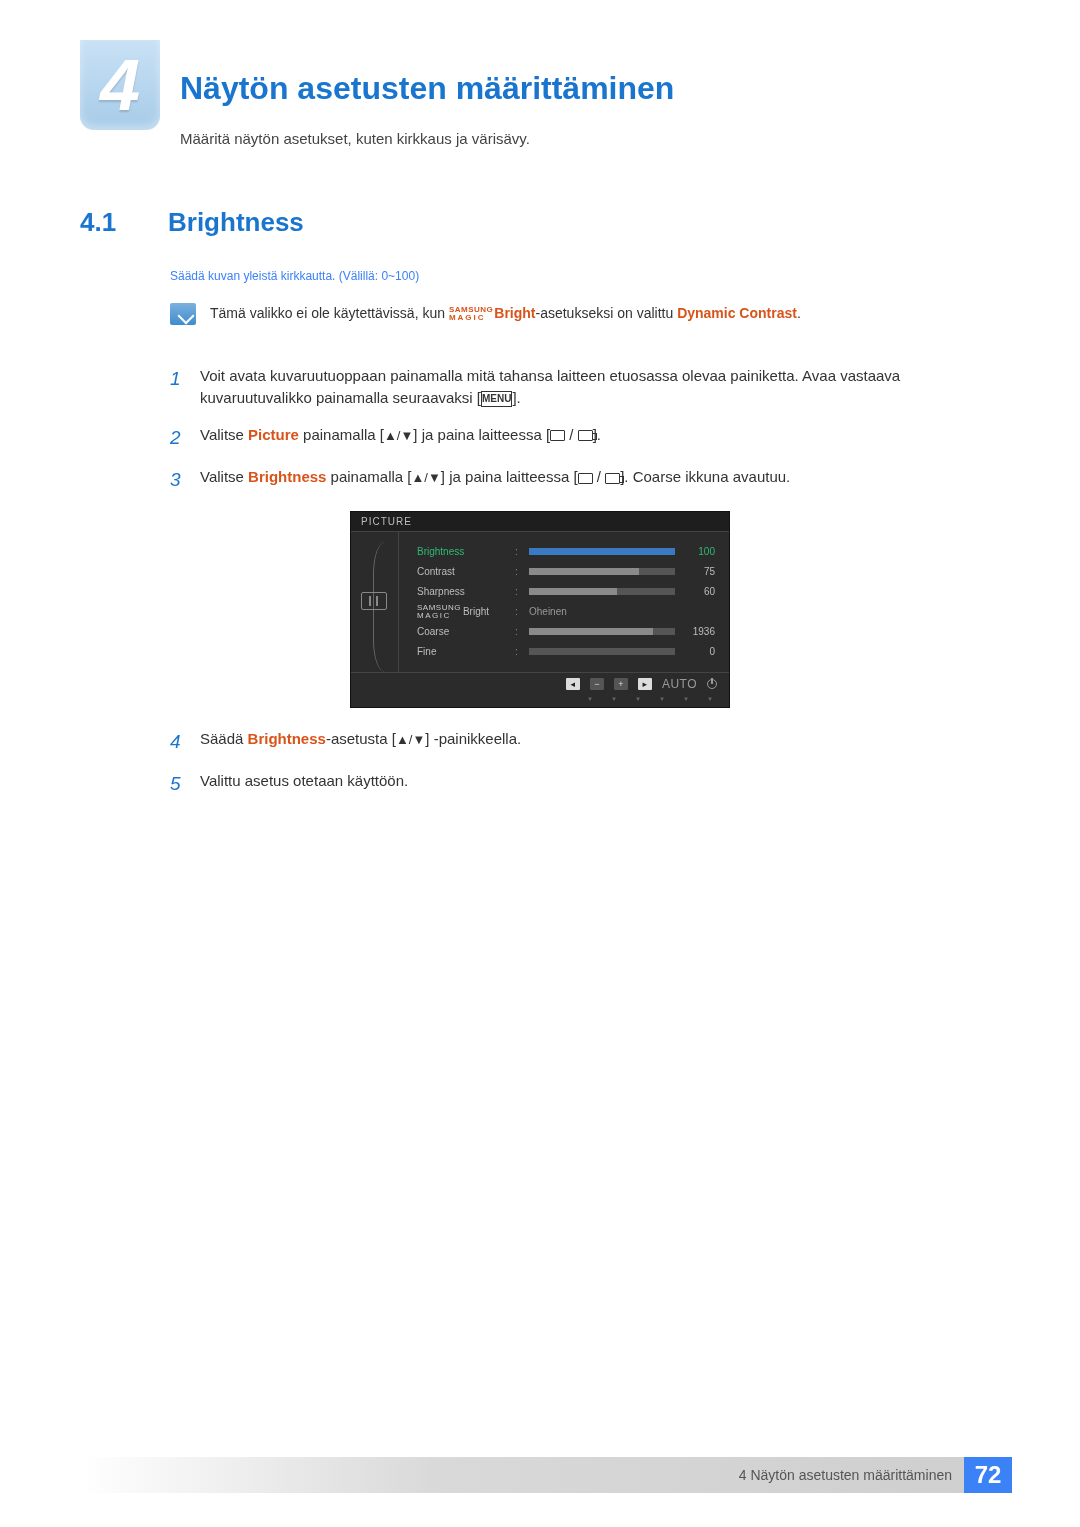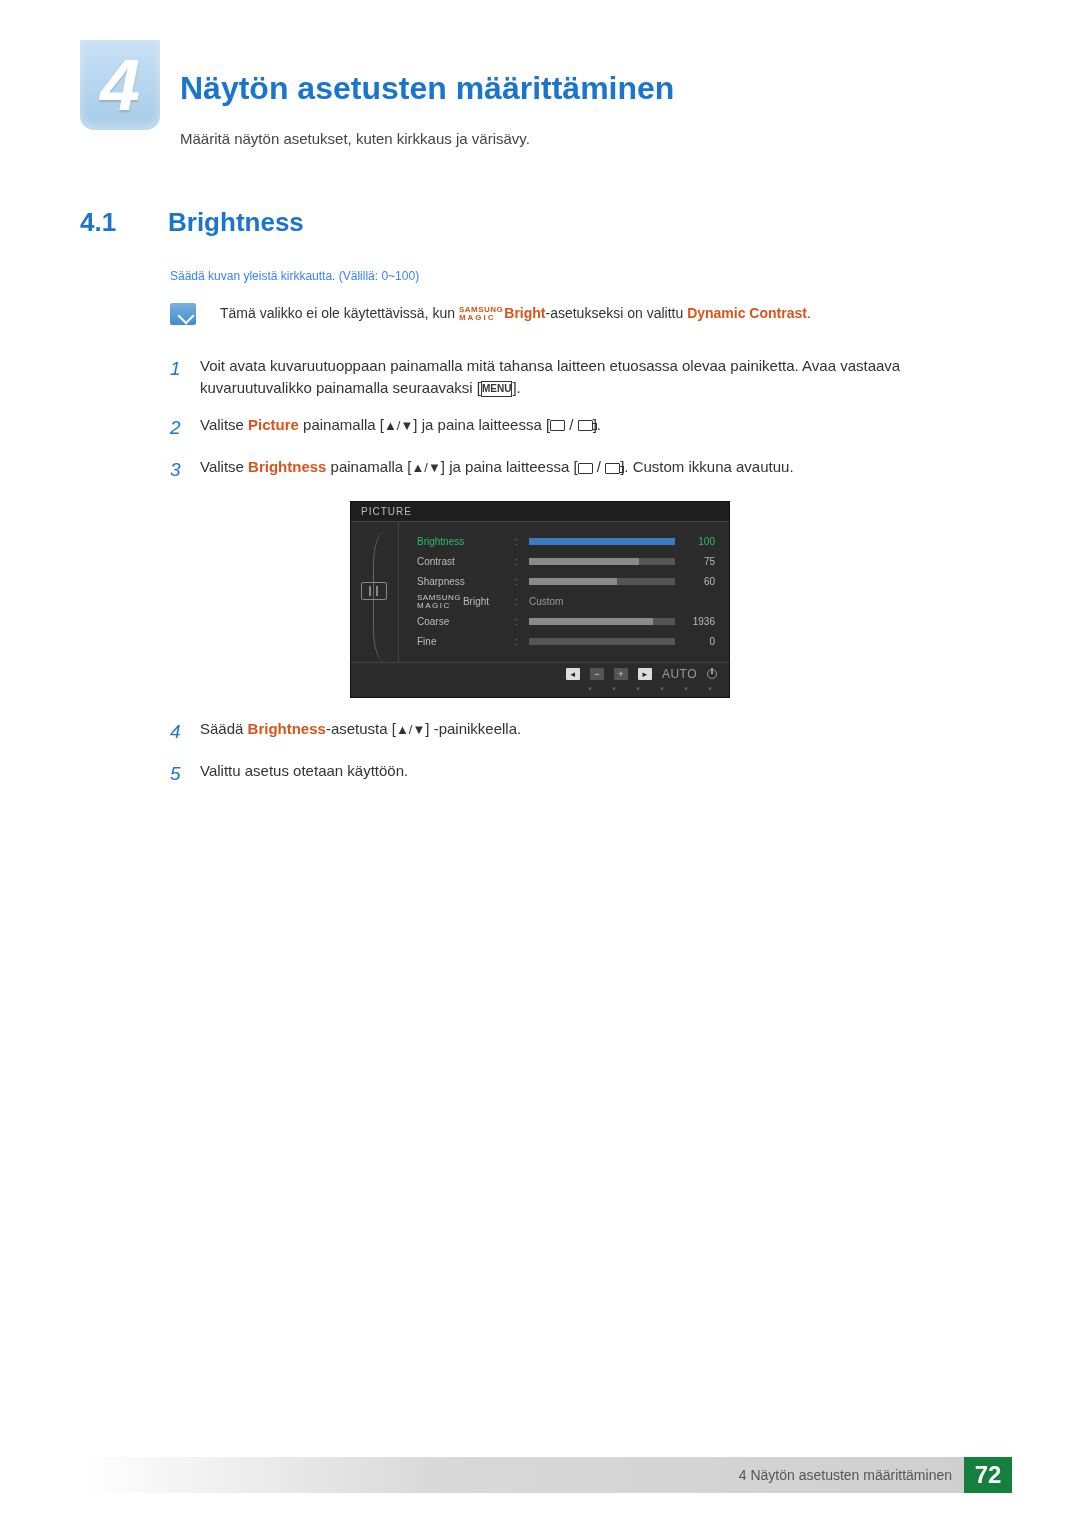--- a/index.html
+++ b/index.html
@@ -74,22 +74,22 @@
     margin-left: 90px;
   }
   .body-text {
     font-size: 12px;
     color: #3b82f6;
     margin-bottom: 18px;
     line-height: 1.4;
   }
   .note-row {
     display: flex;
-    gap: 24px;
-    margin-bottom: 30px;
+    gap: 14px;
+    margin-bottom: 40px;
     align-items: flex-start;
   }
   .note-icon {
     width: 26px;
     height: 22px;
     background: linear-gradient(180deg,#7bb1dd,#3f8ccd);
     border-radius: 2px;
     position: relative;
     flex-shrink: 0;
   }
@@ -265,21 +265,21 @@
     background: linear-gradient(90deg, rgba(200,200,200,0) 0%, #d9d9d9 40%, #cfcfcf 100%);
     display: flex;
     align-items: center;
     justify-content: flex-end;
     padding-right: 12px;
     font-size: 14px;
     color: #555;
   }
   .footer-num {
     width: 48px;
-    background: #15803d;
+    background: #3b82f6;
     color: #fff;
     font-size: 24px;
     font-weight: bold;
     display: flex;
     align-items: center;
     justify-content: center;
   }
   .magic-label{font-size:8px;color:#ccc;line-height:8px;display:inline-block;margin-right:2px;vertical-align:middle;}
   .magic-label .t{display:block;letter-spacing:0.5px;}
   .magic-label .b{display:block;letter-spacing:1.5px;}
@@ -323,21 +323,21 @@
     </li>
     <li>
       <span class="step-num">2</span>
       <span>
         <span>Valitse </span><span class="orange-bold">Picture</span><span> painamalla [</span><span class="arrow-glyph">▲/▼</span><span>] ja paina laitteessa [</span><span class="screen-glyph"></span> / <span class="screen-glyph b"></span><span>].</span>
       </span>
     </li>
     <li>
       <span class="step-num">3</span>
       <span>
-        <span>Valitse </span><span class="orange-bold">Brightness</span><span> painamalla [</span><span class="arrow-glyph">▲/▼</span><span>] ja paina laitteessa [</span><span class="screen-glyph"></span> / <span class="screen-glyph b"></span><span>]. Custom ikkuna avautuu.</span>
+        <span>Valitse </span><span class="orange-bold">Brightness</span><span> painamalla [</span><span class="arrow-glyph">▲/▼</span><span>] ja paina laitteessa [</span><span class="screen-glyph"></span> / <span class="screen-glyph b"></span><span>]. Coarse ikkuna avautuu.</span>
       </span>
     </li>
   </ol>
 
   <div class="osd">
     <div class="osd-header">PICTURE</div>
     <div class="osd-body">
       <div class="osd-left">
         <div class="osd-curve"></div>
         <div class="osd-left-icon"></div>
@@ -369,21 +369,21 @@
               <div class="osd-bar-fill" style="width:60%"></div>
             </div>
           <div class="osd-val">60</div>
         </div>
 
         <div class="osd-row">
           <div class="osd-label">
             <span class="magic-label"><span class="t">SAMSUNG</span><span class="b">MAGIC</span></span><span>Bright</span>
           </div>
           <div class="osd-colon">:</div>
-          <div class="osd-text">Custom</div>
+          <div class="osd-text">Oheinen</div>
           <div class="osd-val"></div>
         </div>
 
         <div class="osd-row">
           <div class="osd-label">Coarse</div>
           <div class="osd-colon">:</div>
           <div class="osd-bar">
               <div class="osd-bar-fill" style="width:85%"></div>
             </div>
           <div class="osd-val">1936</div>

